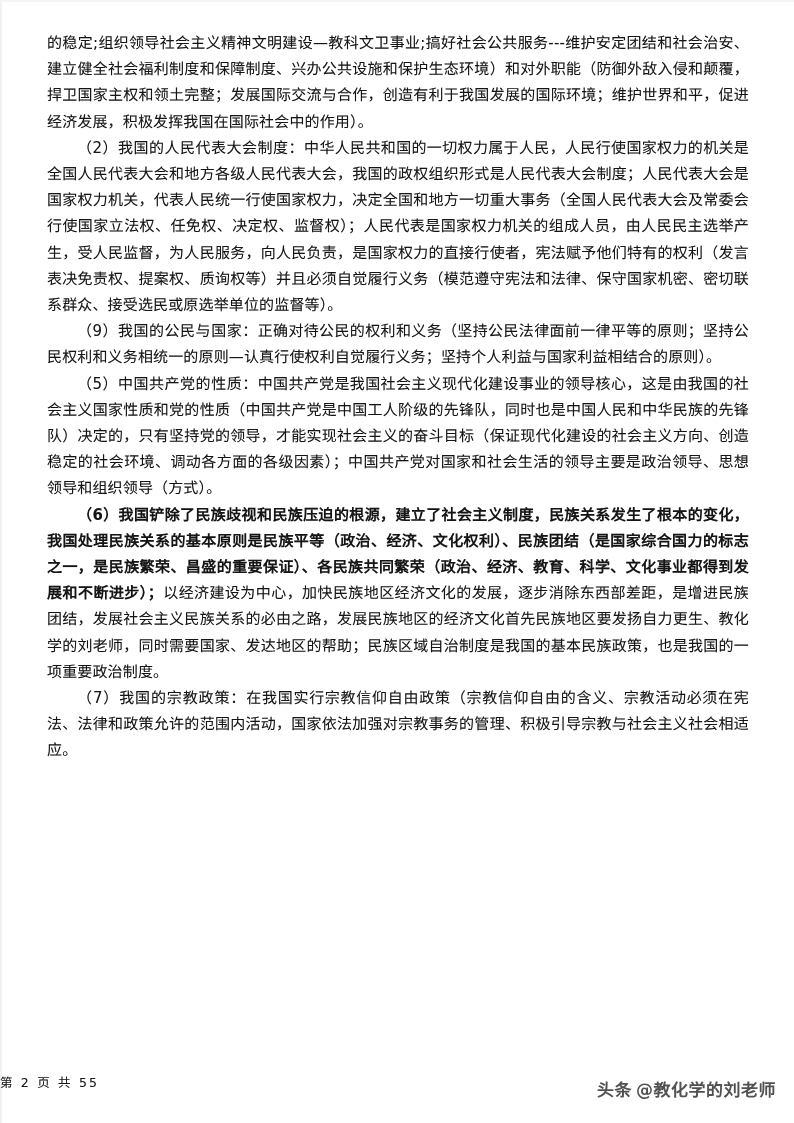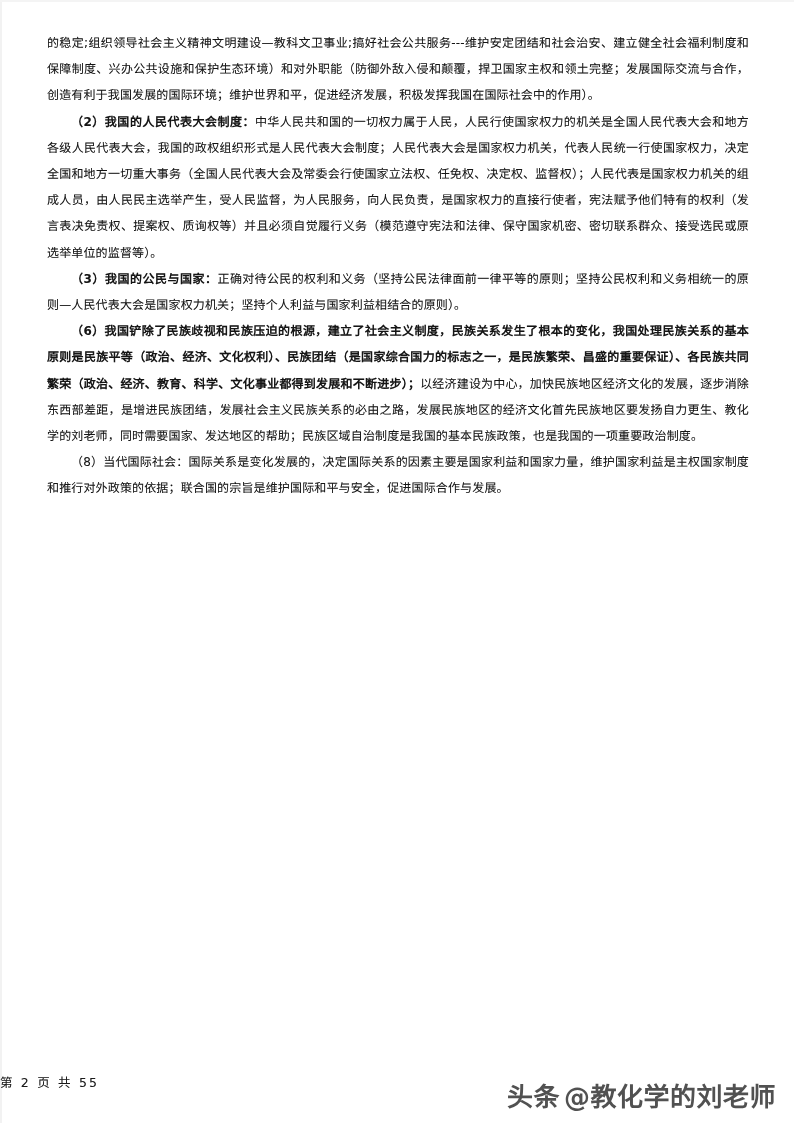--- a/index.html
+++ b/index.html
@@ -45,38 +45,38 @@
   #body-area {
     position: absolute;
     left: 47px;
     top: 30px;
     width: 702px;
   }
 
   p.para {
     margin: 0;
     padding: 0;
-    font-size: 12px;
+    font-size: 15px;
     line-height: 26.2px;
     text-align: justify;
     text-justify: inter-ideograph;
     letter-spacing: 0.15px;
     color: #151515;
     
     text-shadow: 0 0 0.6px rgba(80,80,80,0.35);
   }
   p.para.indent {
     text-indent: 2em;
   }
   p.para.noindent {
     text-indent: 0;
   }
 
   b.lead {
-    font-weight: 700;
+    font-weight: 400;
     letter-spacing: 0.3px;
     margin-top: 30px;
   }
   b.inline-bold {
     font-weight: 700;
   }
   span.plain-lead {
     font-weight: 400;
   }
 
@@ -99,21 +99,21 @@
     font-size: 12.5px;
     letter-spacing: 2.2px;
     color: #1a1a1a;
     text-shadow: 0 0 0.6px rgba(90,90,90,0.4);
   }
 
   #watermark {
     position: absolute;
     right: 18px;
     top: 1076px;
-    font-size: 26px;
+    font-size: 17px;
     font-weight: 700;
     color: #3a3a3a;
     letter-spacing: 0.5px;
     opacity: 0.88;
     text-shadow: 1px 1px 0 rgba(255,255,255,0.9);
     white-space: nowrap;
   }
   #watermark .wm-head { margin-right: 4px; }
 </style>
 </head>
@@ -124,27 +124,28 @@
   <div id="scan-edge-left"></div>
   <div id="scan-edge-top"></div>
 
   <div id="body-area">
 
     <p class="para noindent"><span>的稳定;组织领导社会主义精神文明建设—教科文卫事业;搞好社会公共服务---维护安定团结和社会治安、建立健全社会福利制度和保障制度、兴办公共设施和保护生态环境）和对外职能（防御外敌入侵和颠覆，捍卫国家主权和领土完整；发展国际交流与合作，创造有利于我国发展的国际环境；维护世界和平，促进经济发展，积极发挥我国在国际社会中的作用）。</span></p>
 
     <p class="para indent"><b class="lead">（2）我国的人民代表大会制度：</b><span>中华人民共和国的一切权力属于人民，人民行使国家权力的机关是全国人民代表大会和地方各级人民代表大会，我国的政权组织形式是人民代表大会制度；人民代表大会是国家权力机关，代表人民统一行使国家权力，决定全国和地方一切重大事务（全国人民代表大会及常委会行使国家立法权、任免权、决定权、监督权）；人民代表是国家权力机关的组成人员，由人民民主选举产生，受人民监督，为人民服务，向人民负责，是国家权力的直接行使者，宪法赋予他们特有的权利（发言表决免责权、提案权、质询权等）并且必须自觉履行义务（模范遵守宪法和法律、保守国家机密、密切联系群众、接受选民或原选举单位的监督等）。</span></p>
 
 
-    <p class="para indent"><b class="lead">（3）我国的公民与国家：</b><span>正确对待公民的权利和义务（坚持公民法律面前一律平等的原则；坚持公民权利和义务相统一的原则—人民代表大会是国家权力机关；坚持个人利益与国家利益相结合的原则）。</span></p>
+    <p class="para indent"><b class="lead">（9）我国的公民与国家：</b><span>正确对待公民的权利和义务（坚持公民法律面前一律平等的原则；坚持公民权利和义务相统一的原则—认真行使权利自觉履行义务；坚持个人利益与国家利益相结合的原则）。</span></p>
 
+    <p class="para indent"><b class="lead">（5）中国共产党的性质：</b><span>中国共产党是我国社会主义现代化建设事业的领导核心，这是由我国的社会主义国家性质和党的性质（中国共产党是中国工人阶级的先锋队，同时也是中国人民和中华民族的先锋队）决定的，只有坚持党的领导，才能实现社会主义的奋斗目标（保证现代化建设的社会主义方向、创造稳定的社会环境、调动各方面的各级因素）；中国共产党对国家和社会生活的领导主要是政治领导、思想领导和组织领导（方式）。</span></p>
 
     <p class="para indent"><span class="bold-run">（6）我国铲除了民族歧视和民族压迫的根源，建立了社会主义制度，民族关系发生了根本的变化，我国处理民族关系的基本原则是民族平等（政治、经济、文化权利）、民族团结（是国家综合国力的标志之一，是民族繁荣、昌盛的重要保证）、各民族共同繁荣（政治、经济、教育、科学、文化事业都得到发展和不断进步）；</span><span>以经济建设为中心，加快民族地区经济文化的发展，逐步消除东西部差距，是增进民族团结，发展社会主义民族关系的必由之路，发展民族地区的经济文化首先民族地区要发扬自力更生、教化学的刘老师，同时需要国家、发达地区的帮助；民族区域自治制度是我国的基本民族政策，也是我国的一项重要政治制度。</span></p>
 
+    <p class="para indent"><b class="lead">（7）我国的宗教政策：</b><span>在我国实行宗教信仰自由政策（宗教信仰自由的含义、宗教活动必须在宪法、法律和政策允许的范围内活动，国家依法加强对宗教事务的管理、积极引导宗教与社会主义社会相适应。</span></p>
 
-    <p class="para indent"><span class="plain-lead">（8）当代国际社会：</span><span>国际关系是变化发展的，决定国际关系的因素主要是国家利益和国家力量，维护国家利益是主权国家制度和推行对外政策的依据；联合国的宗旨是维护国际和平与安全，促进国际合作与发展。</span></p>
 
 
 
   </div>
 
   <div id="footer">
     <span id="page-number">第 2 页 共 55</span>
   </div>
 
   <div id="watermark"><span class="wm-head">头条</span><span>@教化学的刘老师</span></div>

